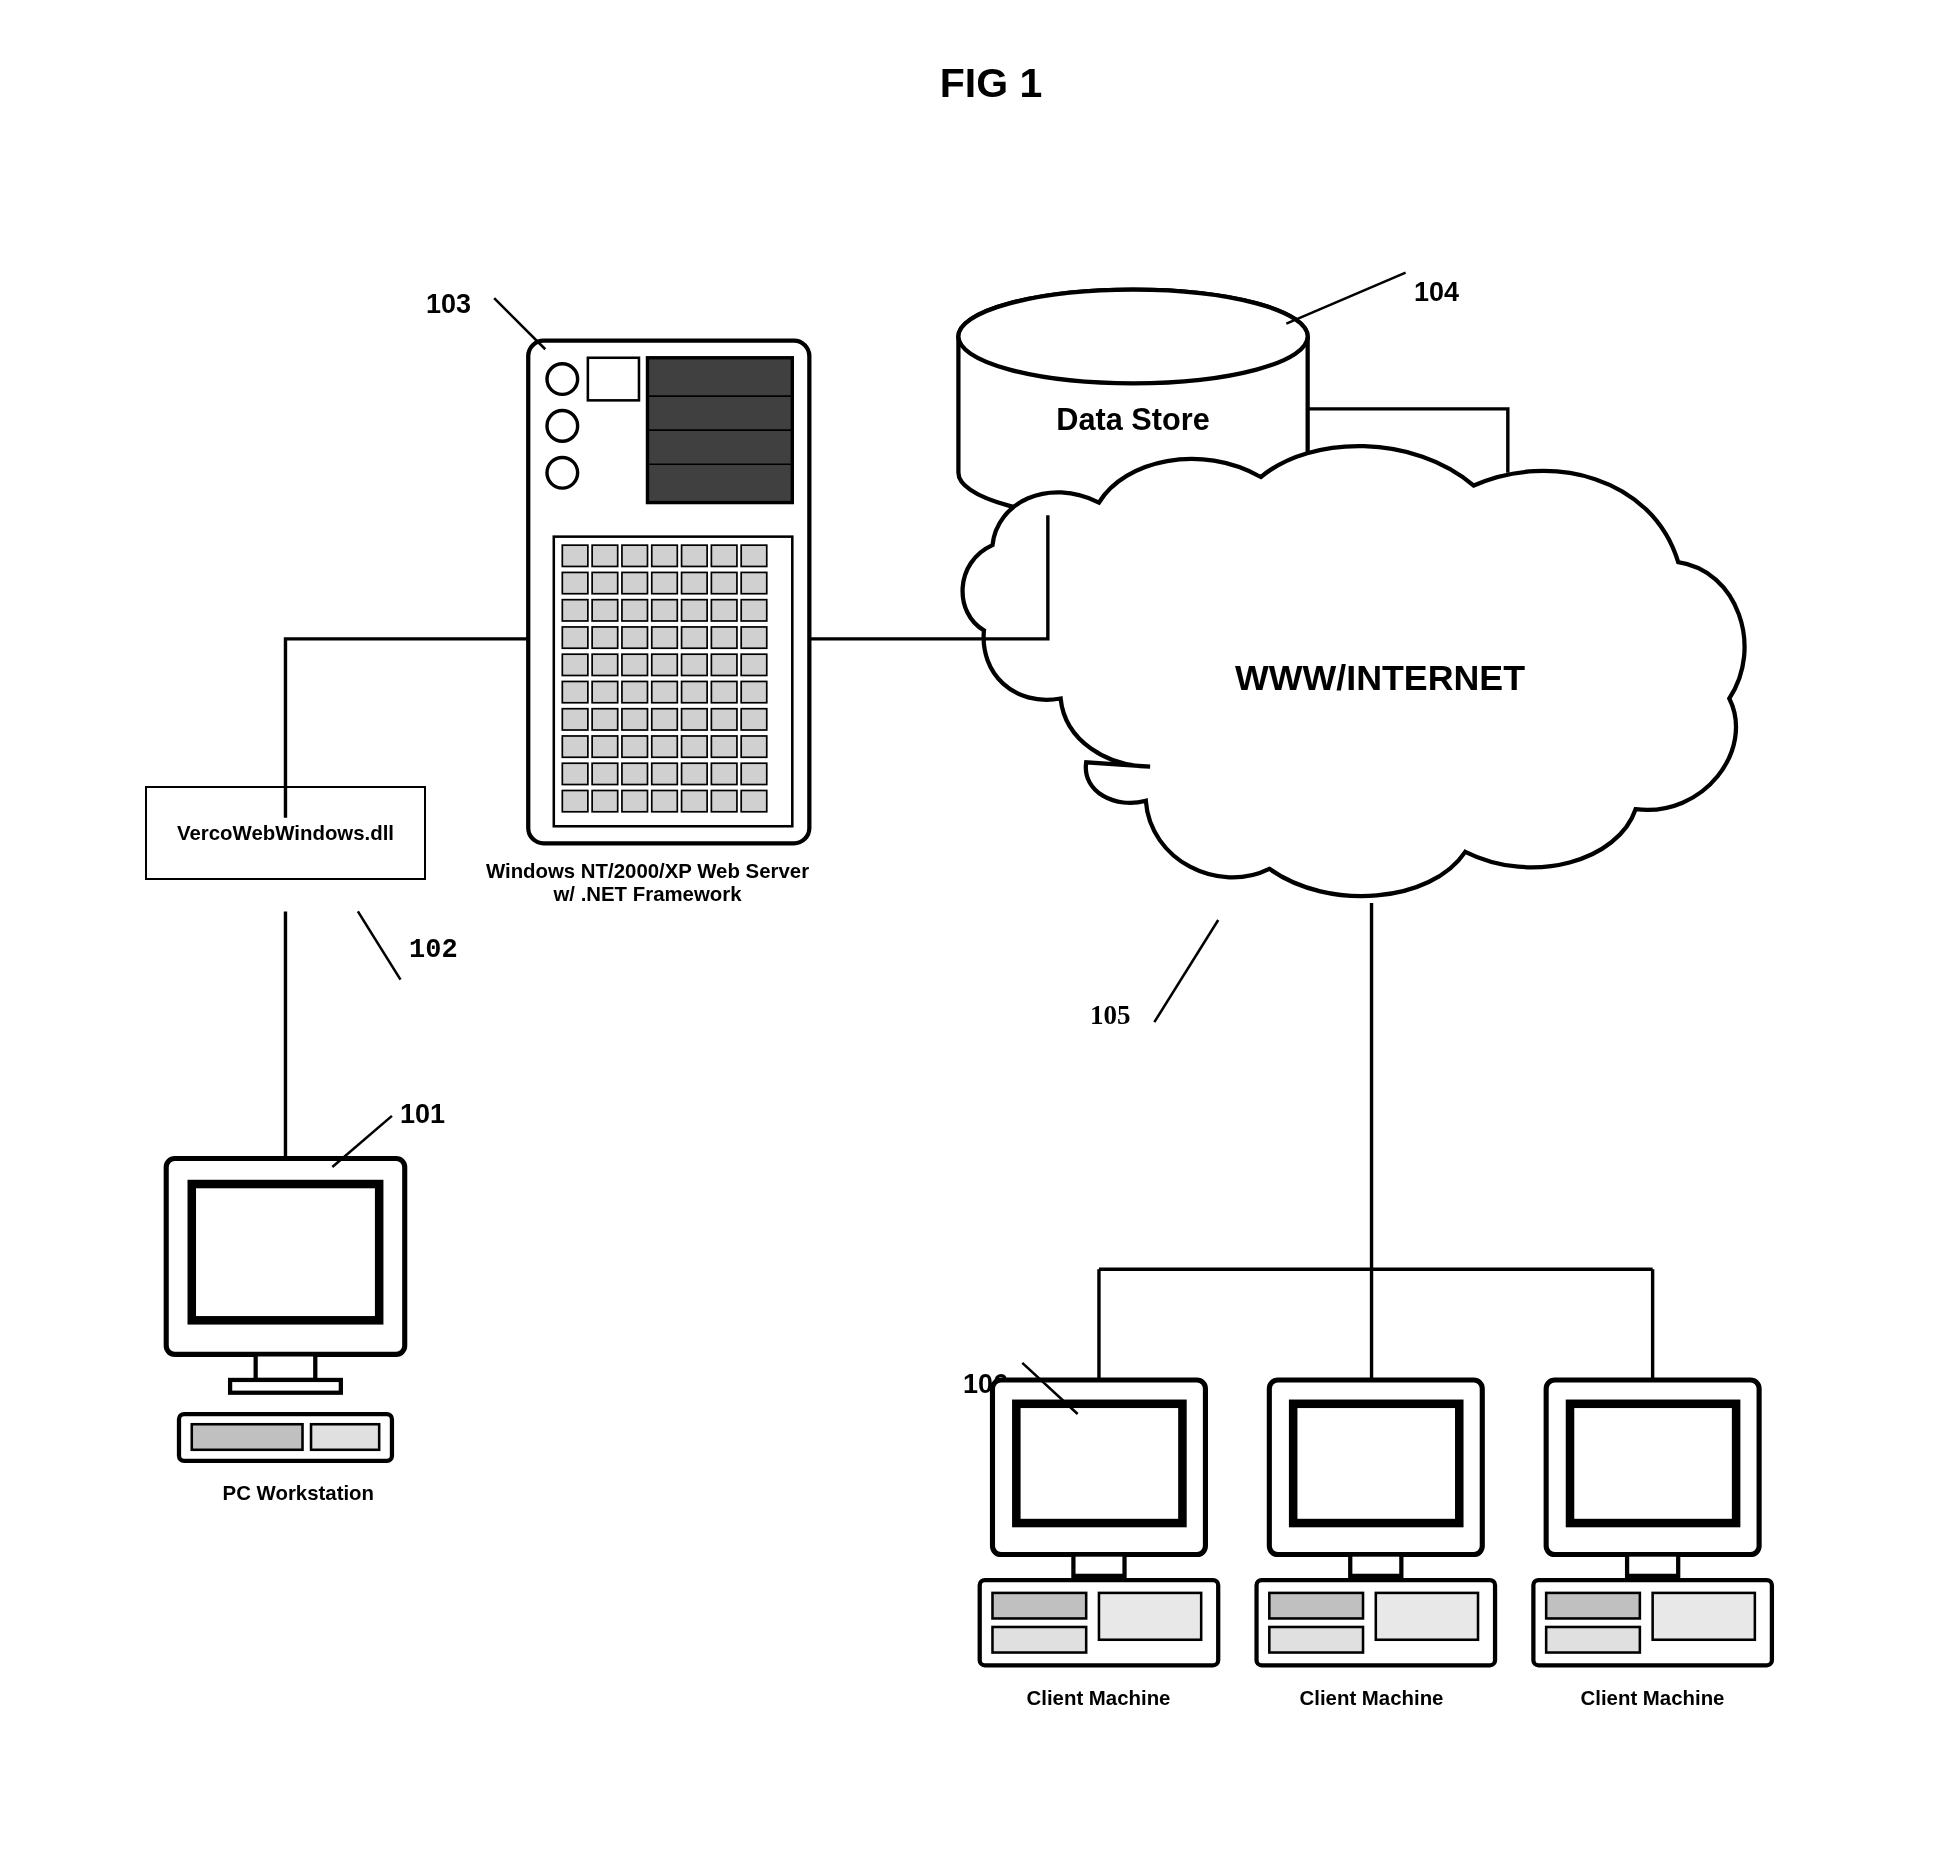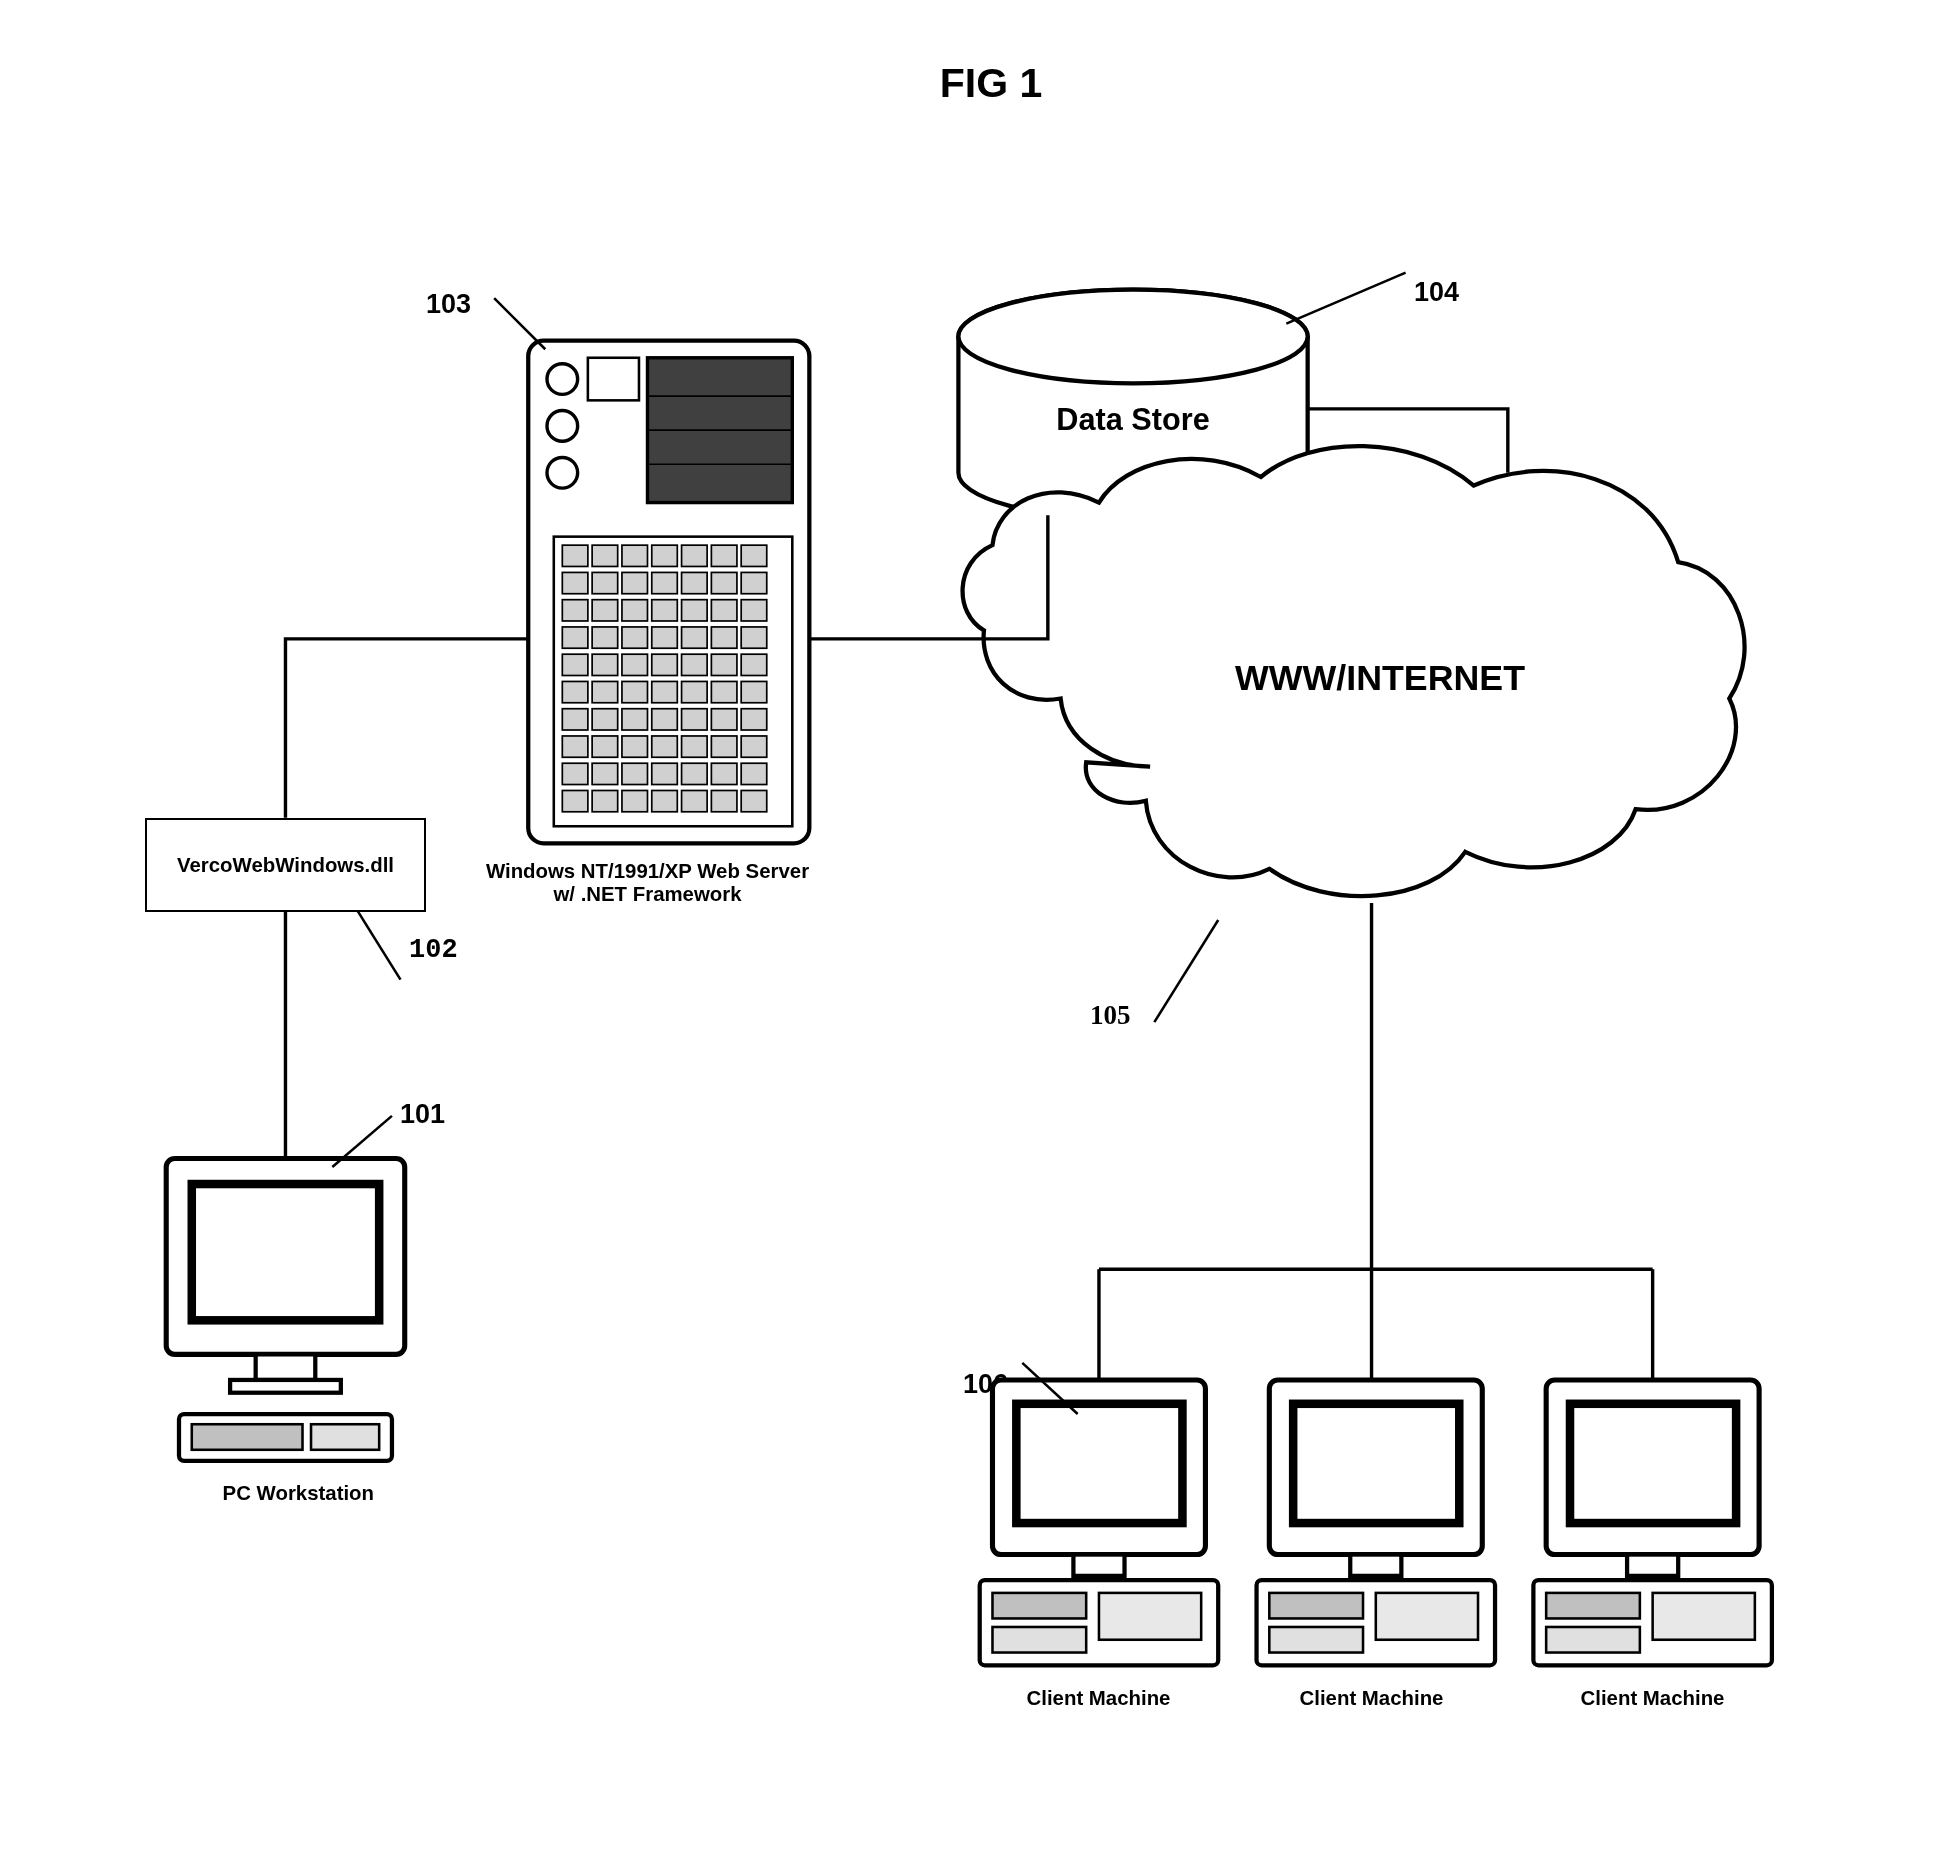--- a/index.html
+++ b/index.html
@@ -51,25 +51,25 @@
 
 <div class="figure-title">FIG 1</div>
 
 <div class="ref-label" style="left:400px; top:1099px;">101</div>
 <div class="ref-label" style="left:409px; top:935px;font-family:Liberation Mono, monospace;">102</div>
 <div class="ref-label" style="left:426px; top:289px;">103</div>
 <div class="ref-label" style="left:1414px; top:247px;margin-top:30px;">104</div>
 <div class="ref-label" style="left:1090px; top:1000px;font-family:Liberation Serif, serif;">105</div>
 <div class="ref-label" style="left:963px; top:1337px;margin-top:32px;">106</div>
 
-<div class="dll-box" style="left:145px; top:818px; width:281px; height:94px;">
+<div class="dll-box" style="left:145px; top:786px; width:281px; height:94px;">
   <span>VercoWebWindows.dll</span>
 </div>
 
-<div class="caption" style="left:477px; top:860px; width:341px; white-space:pre-line;">Windows NT/1991/XP Web Server
+<div class="caption" style="left:477px; top:860px; width:341px; white-space:pre-line;">Windows NT/2000/XP Web Server
 w/ .NET Framework</div>
 <div class="caption" style="left:187px; top:1482px; width:187px;text-align:right;">PC Workstation</div>
 <div class="caption" style="left:1005px; top:1687px; width:187px;">Client Machine</div>
 <div class="caption" style="left:1278px; top:1687px; width:187px;">Client Machine</div>
 <div class="caption" style="left:1559px; top:1687px; width:187px;">Client Machine</div>
 
 <svg class="diagram" width="1956" height="1874" viewBox="0 0 2296 2200">
 
   <g>
     <rect x="620" y="400" width="330" height="590" fill="white" stroke="black" stroke-width="5" rx="18"></rect>

